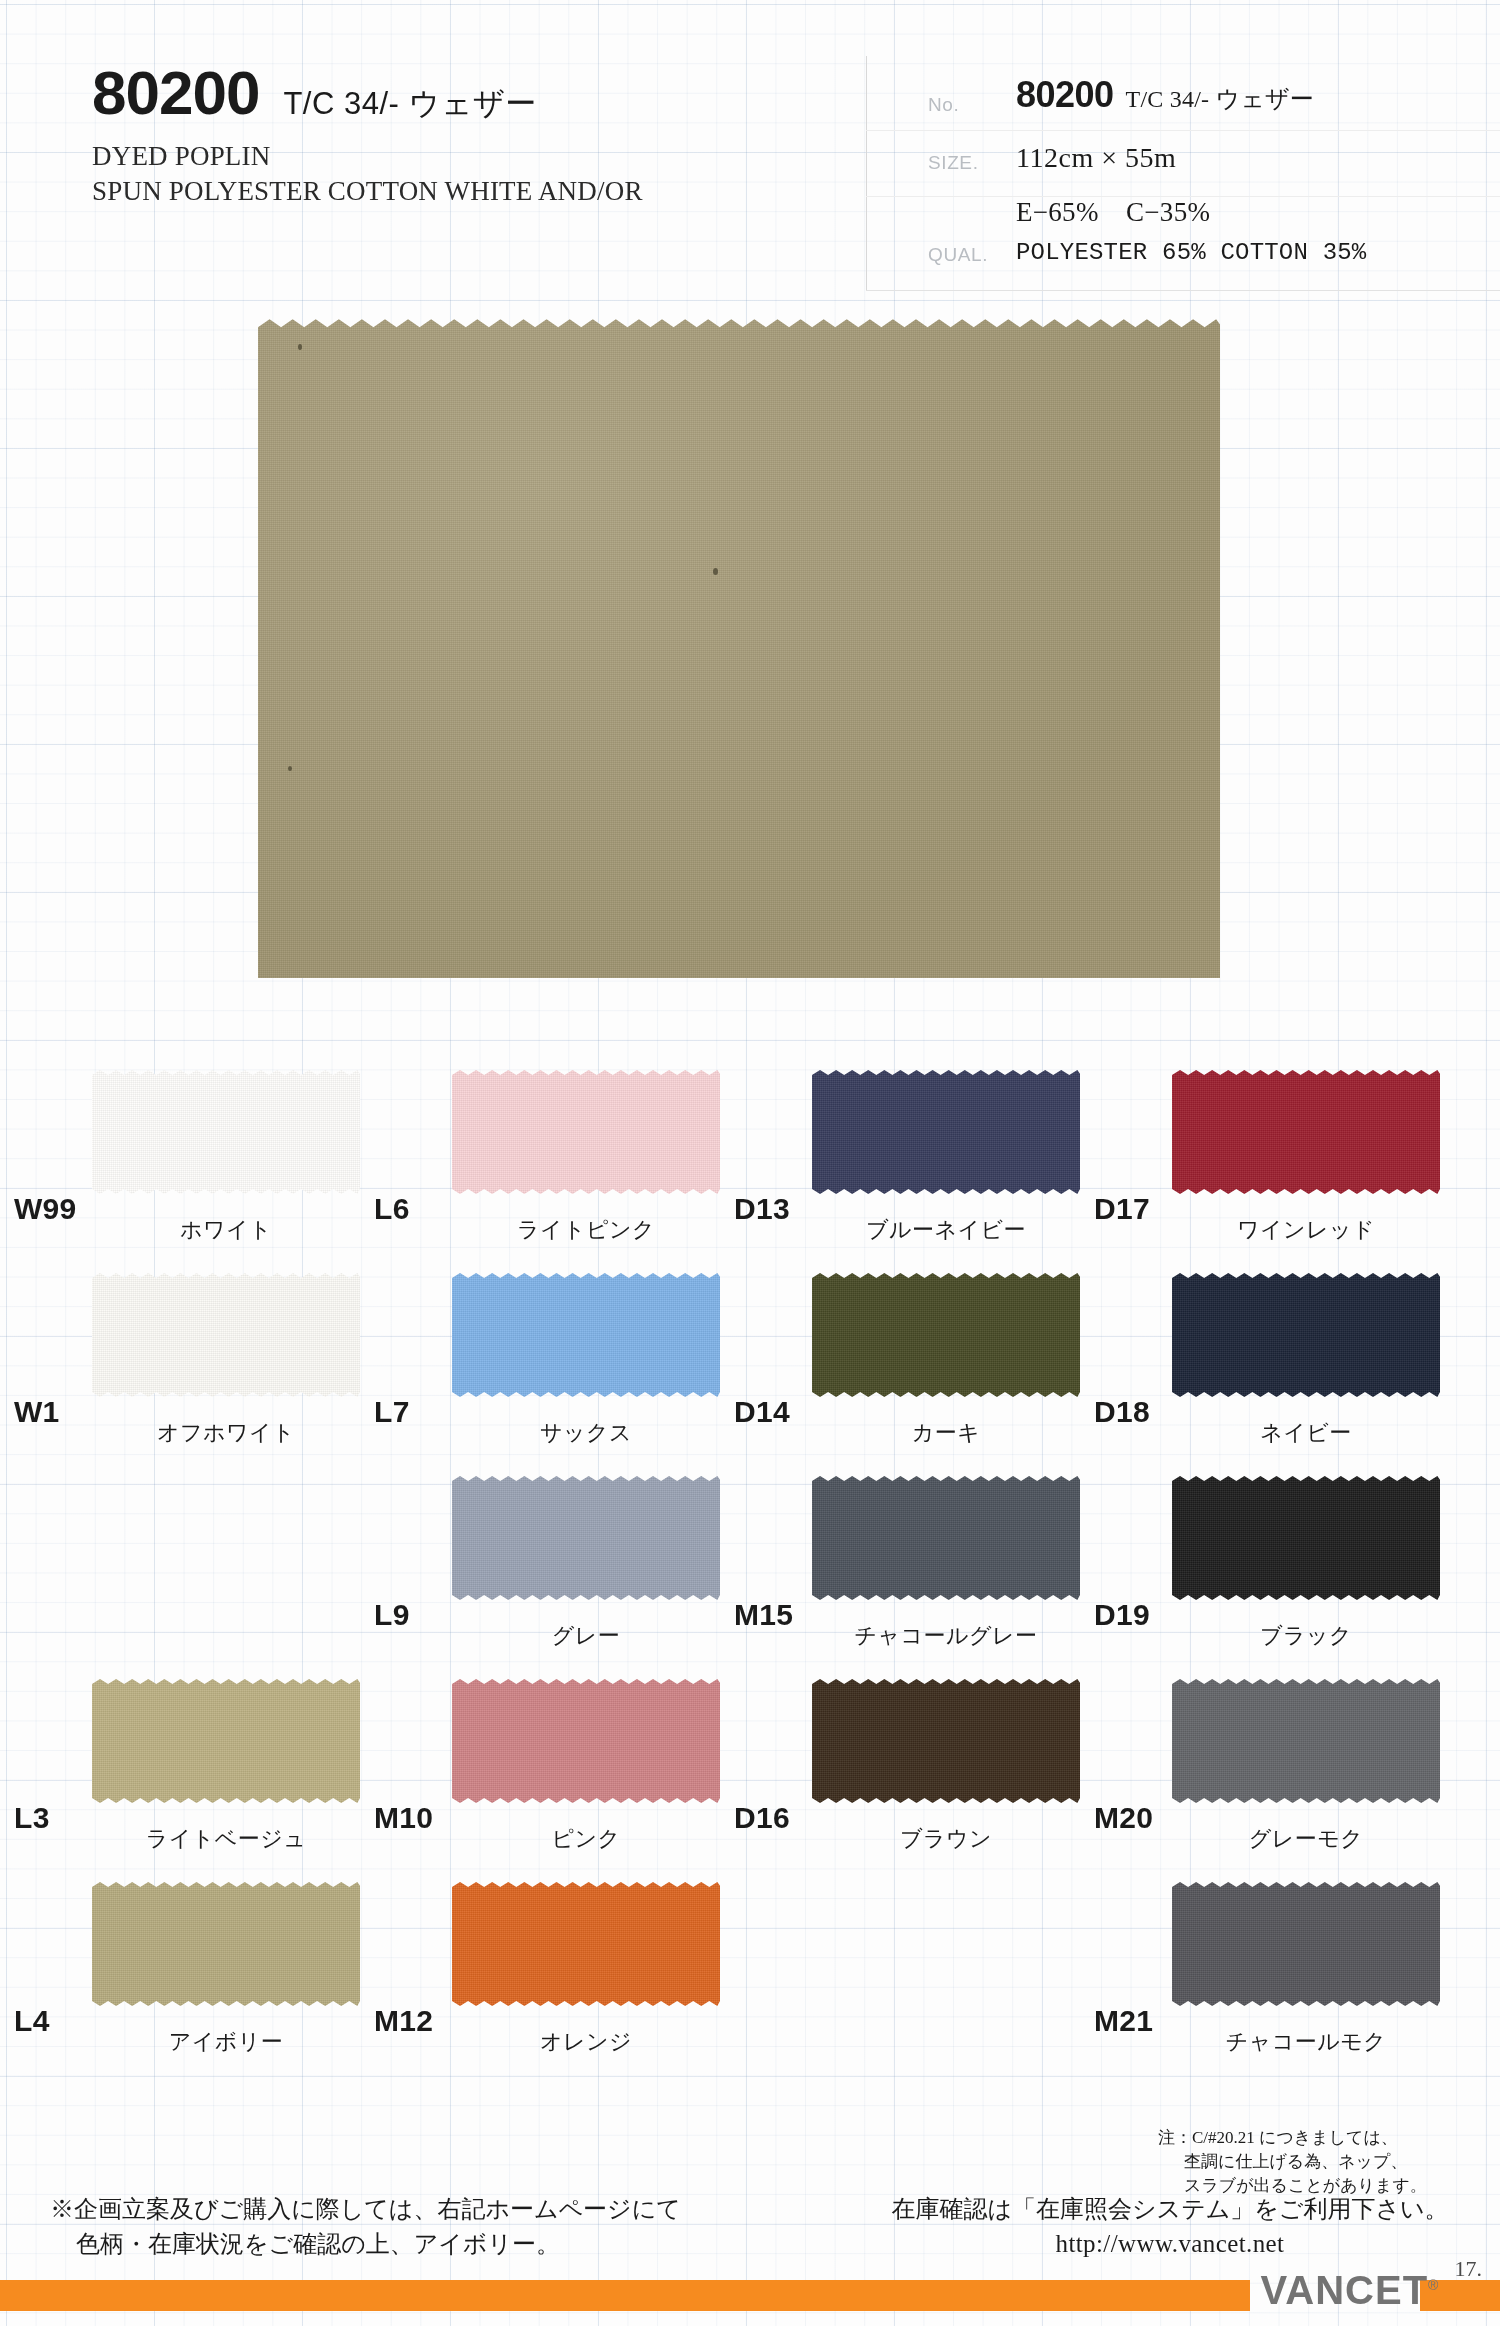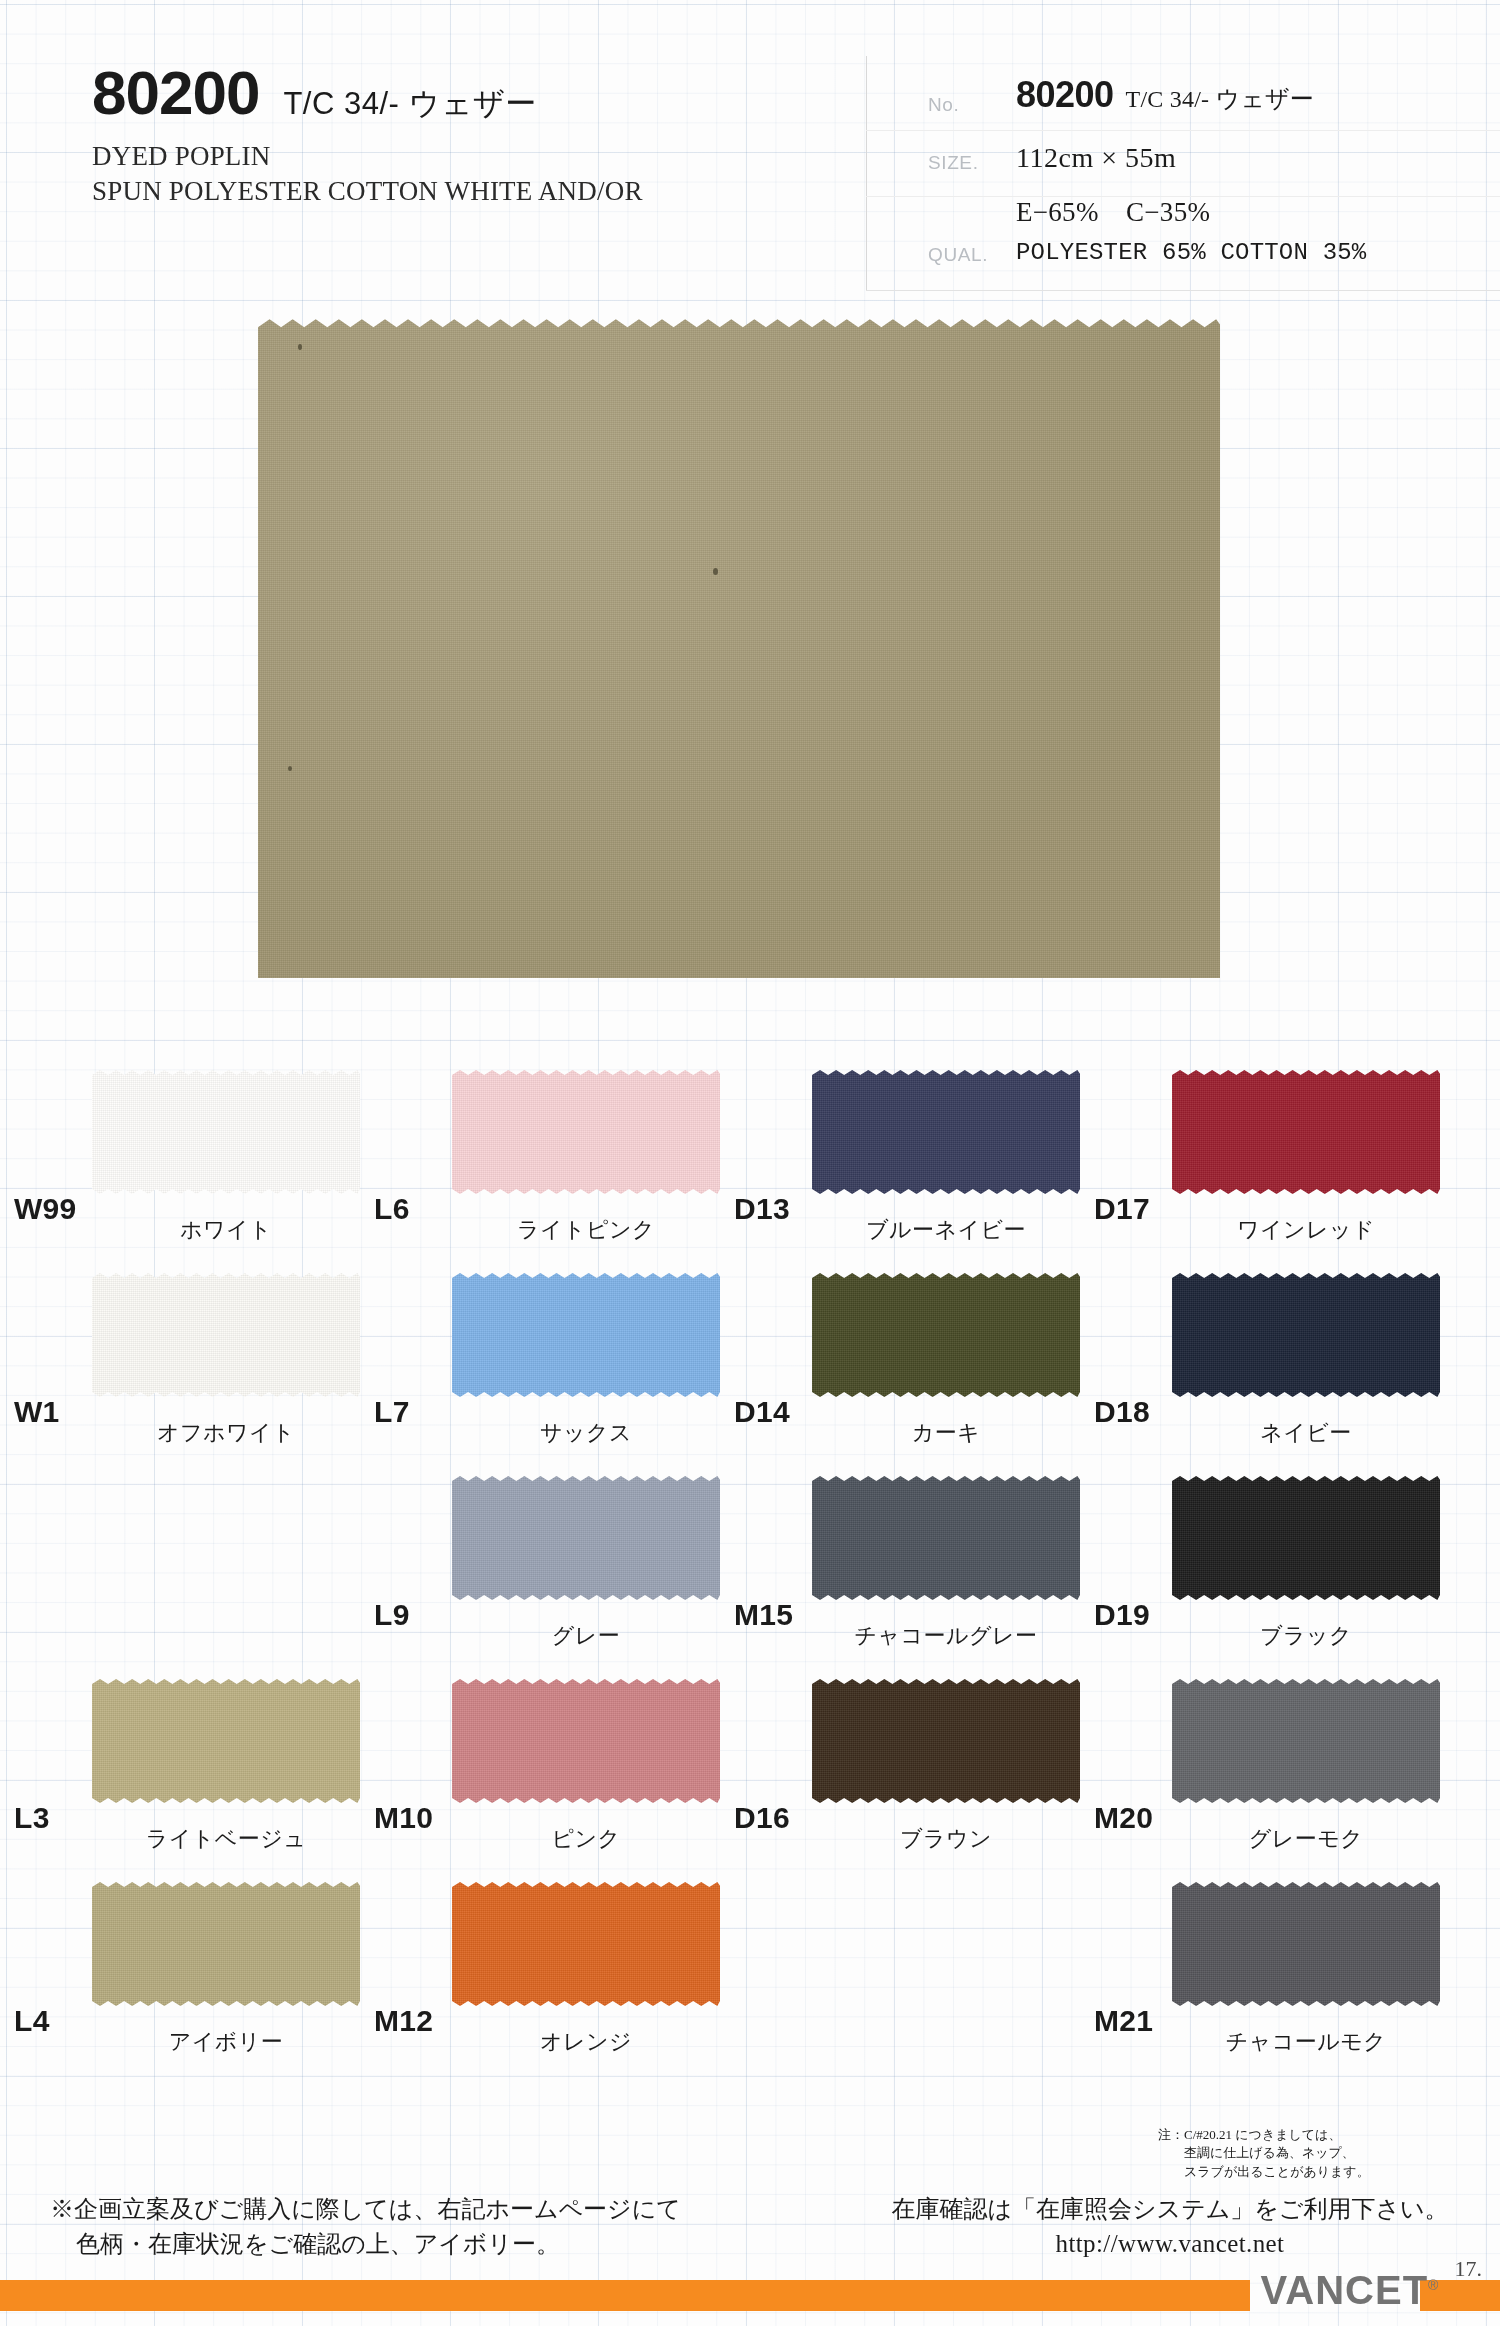--- a/index.html
+++ b/index.html
@@ -252,21 +252,21 @@
     color: #1b1b1b;
     letter-spacing: 0.5px;
   }
 
   
   .note {
     position: absolute;
     left: 1158px; top: 2126px;
     width: 330px;
     font-family: "Liberation Serif", serif;
-    font-size: 13px;
+    font-size: 17px;
     line-height: 1.42;
     color: #1b1b1b;
   }
   .note-l2, .note-l3 { padding-left: 26px; }
 
   
   .footer-left {
     position: absolute;
     left: 50px; top: 2192px;
     width: 700px;

